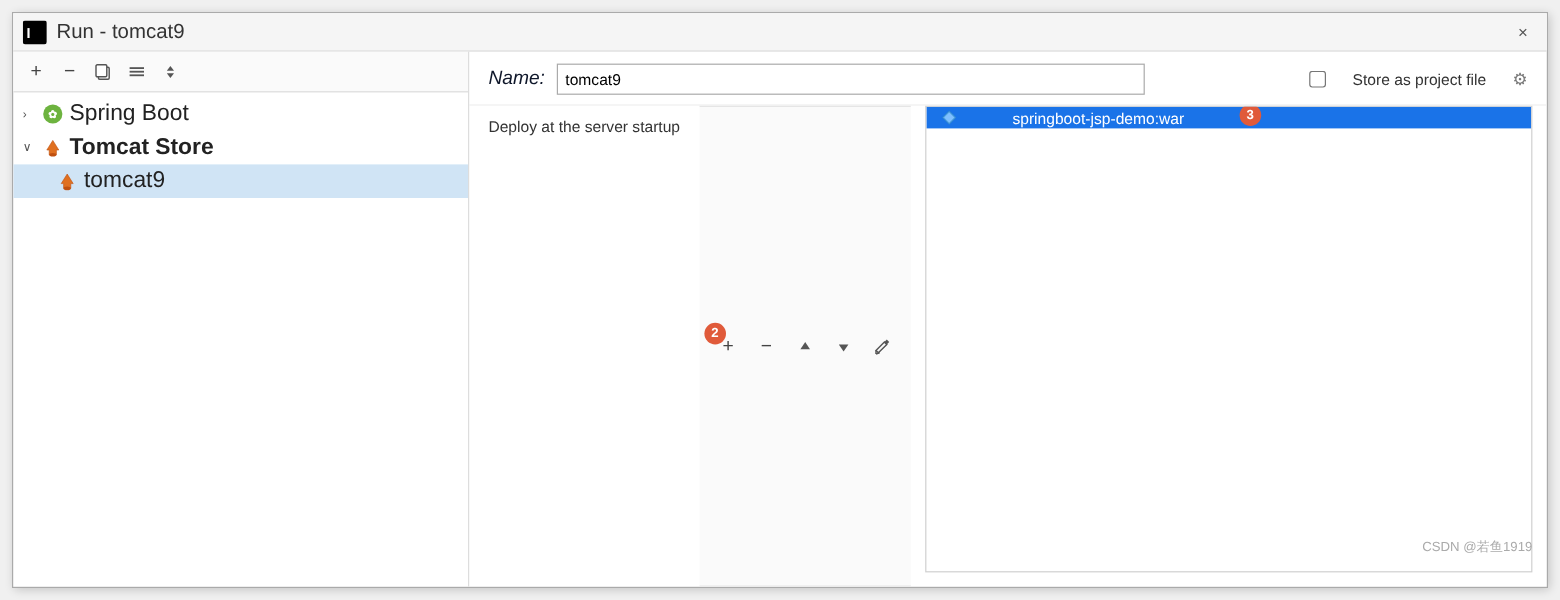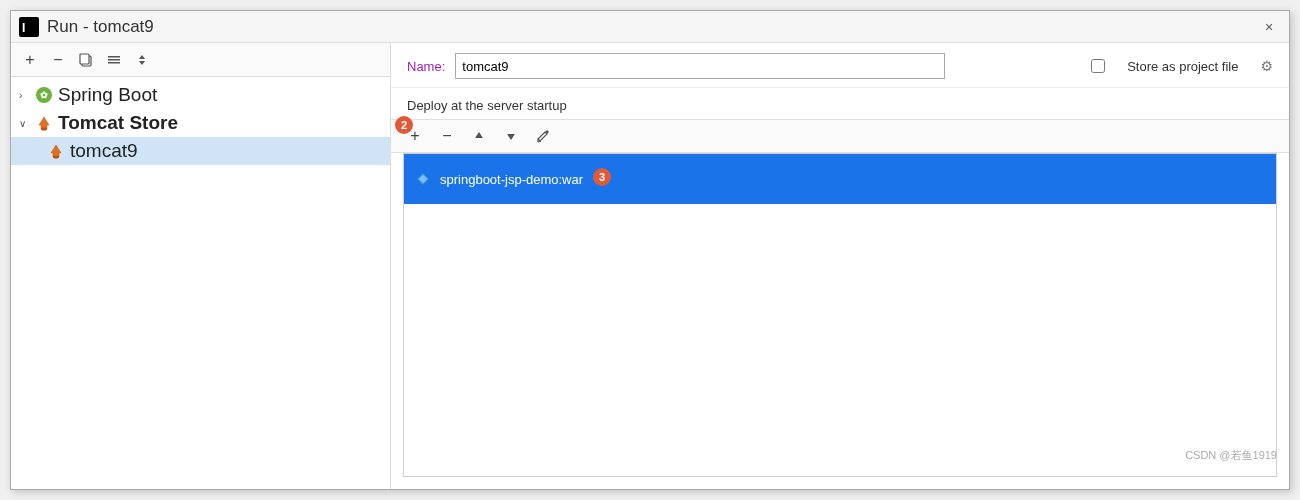--- a/index.html
+++ b/index.html
@@ -160,23 +160,24 @@
 
     
     .name-row {
       display: flex;
       align-items: center;
       padding: 10px 16px 8px;
       gap: 10px;
       border-bottom: 1px solid #eee;
     }
     .name-label {
-      font-size: 13px;
-      color: #a21caf;
+      font-size: 16px;
+      color: #0f172a;
       flex-shrink: 0;
+      font-style: italic;
     }
     .name-input {
       flex: 1;
       max-width: 490px;
       height: 26px;
       border: 1px solid #aaa;
       padding: 2px 6px;
       font-size: 13px;
       outline: none;
     }
@@ -236,21 +237,20 @@
       margin-right: 4px;
       vertical-align: middle;
       position: relative;
       top: -2px;
     }
 
     
     .tab-content {
       flex: 1;
       display: flex;
-      flex-direction: column;
       padding: 0;
       overflow: hidden;
     }
 
     .deploy-header {
       padding: 10px 16px 6px;
       font-size: 13px;
       color: #333;
     }
 
@@ -280,23 +280,24 @@
     
     .deploy-list {
       flex: 1;
       overflow-y: auto;
       border: 1px solid #d0d0d0;
       margin: 0 12px 12px;
     }
     .deploy-item {
       display: flex;
       align-items: center;
-      padding: 16px 10px;
-      font-size: 13px;
-      cursor: pointer;
+      padding: 0 10px;
+      font-size: 13px;
+      cursor: pointer;
+      gap: 36px;
     }
     .deploy-item.selected {
       background: #1a73e8;
       color: white;
     }
     .deploy-item-icon {
       width: 18px;
       height: 18px;
       margin-right: 8px;
       flex-shrink: 0;

